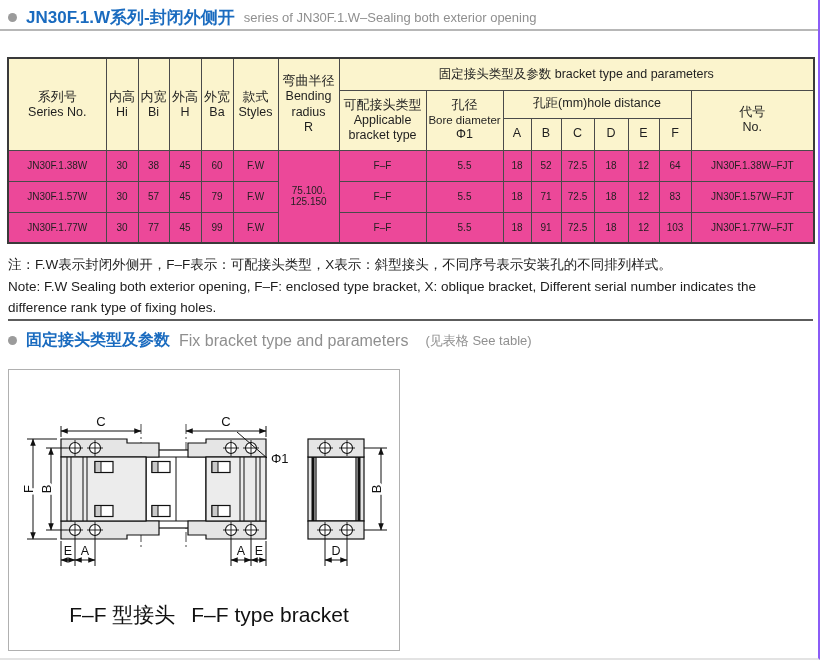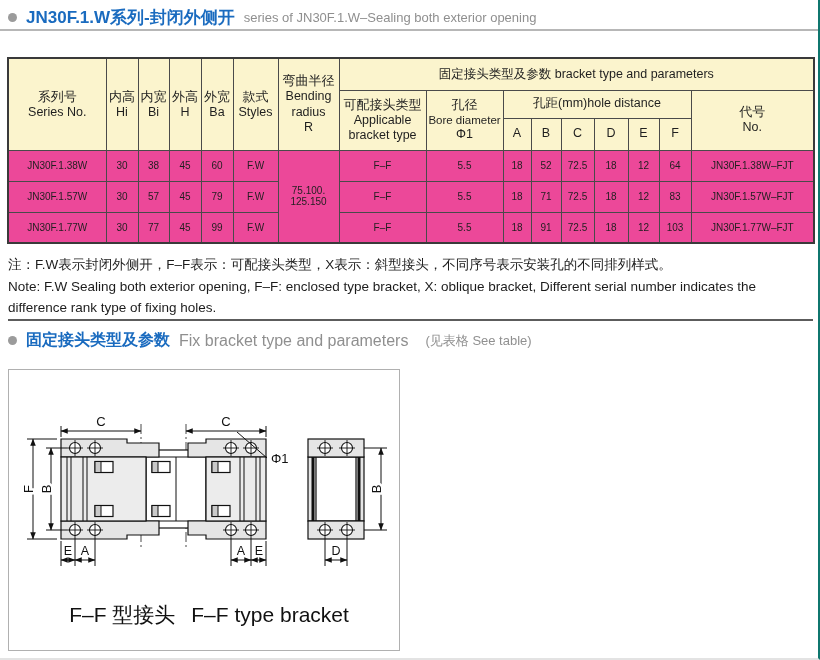--- a/index.html
+++ b/index.html
@@ -1,18 +1,18 @@
 <!DOCTYPE html>
 <html lang="zh"><head>
 <meta charset="utf-8">
 <style>
   html,body{margin:0;padding:0;background:#fff;}
   body{font-family:"Liberation Sans","DejaVu Sans",sans-serif;color:#1f1f1f;}
   .page{position:relative;width:820px;height:660px;background:#ffffff;overflow:hidden;
-        border-right:2px solid #0f766e;border-bottom:2px solid #e3e3e3;box-sizing:border-box;}
+        border-right:2px solid #8b5cf6;border-bottom:2px solid #e3e3e3;box-sizing:border-box;}
 
   
   .title-row{position:absolute;left:8px;top:6px;display:flex;align-items:center;gap:9px;white-space:nowrap;}
   .bullet{width:9px;height:9px;border-radius:50%;background:#9b9b9b;flex:0 0 auto;}
   .title-zh{color:#1a6bbf;font-weight:bold;font-size:17px;}
   .title-en{color:#8f8f8f;font-size:13px;}
   .rule1{position:absolute;left:0;top:29px;width:820px;height:2px;background:#b7b7b7;}
 
   
   table.spec{position:absolute;left:7px;top:57px;width:806px;border-collapse:collapse;table-layout:fixed;

